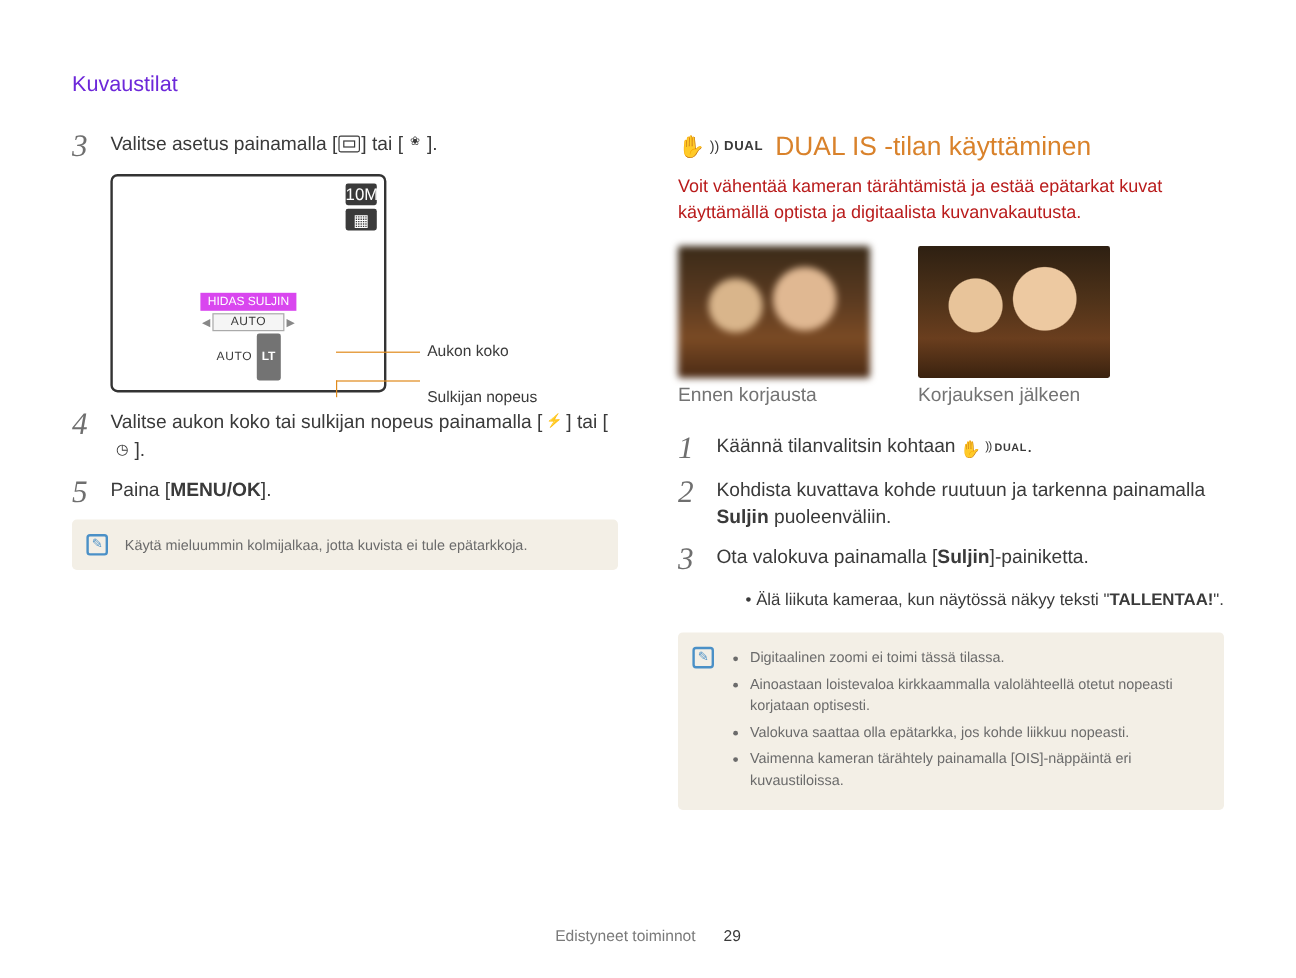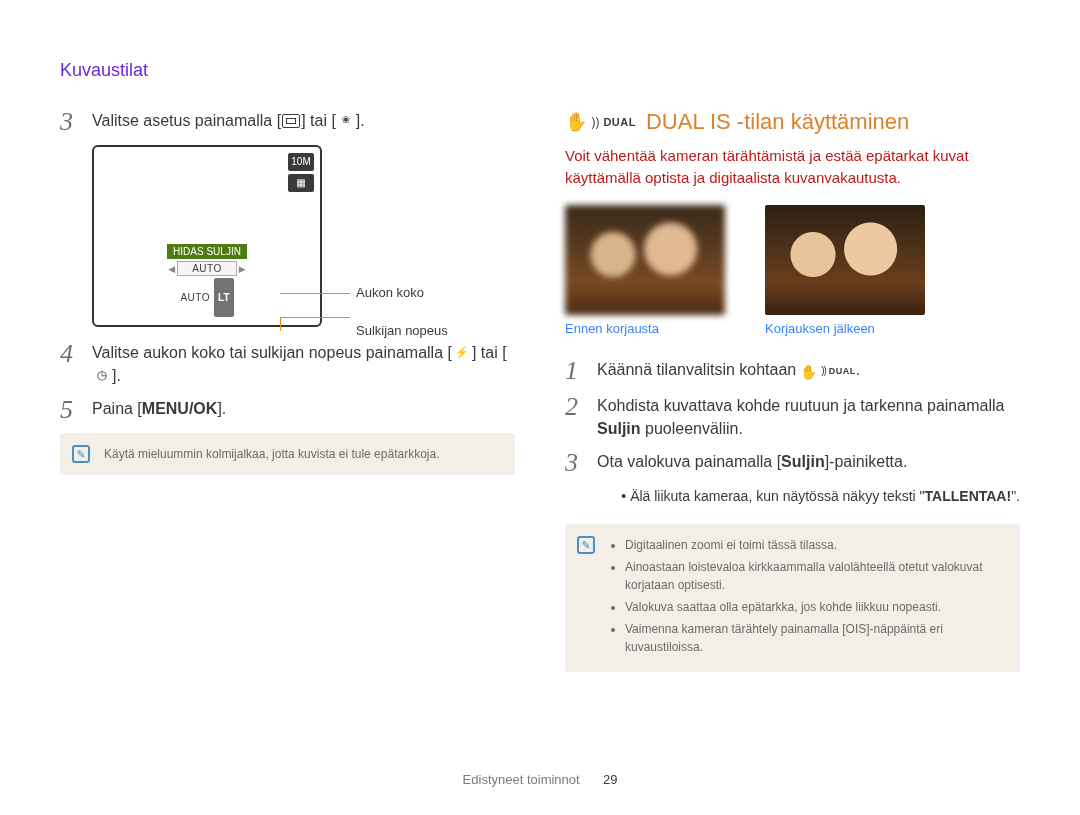--- a/index.html
+++ b/index.html
@@ -92,40 +92,40 @@
     top: 6px; right: 6px;
     display: flex;
     flex-direction: column;
     gap: 3px;
   }
   .side-icons .ic {
     width: 26px;
     height: 18px;
     background: #3a3a3a;
     color: #fff;
-    font-size: 10px;
+    font-size: 14px;
     text-align: center;
     line-height: 18px;
     border-radius: 2px;
   }
   .side-icons .ic.grid {
     background:
       linear-gradient(#3a3a3a,#3a3a3a);
     color:#fff;
   }
   .menu-block {
     position: absolute;
     left: 50%;
     transform: translateX(-50%);
     bottom: 8px;
     width: 132px;
     text-align: center;
   }
   .menu-block .tag1 {
-    background: #4d7c0f;
+    background: #d946ef;
     color: #fff;
     font-size: 10px;
     padding: 2px 6px;
     display: inline-block;
     margin-bottom: 2px;
   }
   .menu-block .row {
     display:flex; align-items:center; justify-content:center;
     gap:2px;
   }
@@ -223,21 +223,21 @@
       radial-gradient(circle at 66% 40%, #e0b892 0 26px, transparent 27px),
       linear-gradient(180deg,#3a2a18 0%, #5a3a20 40%, #7a4a24 70%, #4a2a14 100%);
     filter: blur(3px);
   }
   .photo.after {
     background:
       radial-gradient(circle at 30% 45%, #e8c49a 0 22px, transparent 23px),
       radial-gradient(circle at 66% 40%, #edc9a1 0 26px, transparent 27px),
       linear-gradient(180deg,#2e2012 0%, #4e3219 40%, #6a3e1e 70%, #3a220f 100%);
   }
-  .caption { font-size:13px; color:#3b82f6; }
+  .caption { font-size:16px; color:#737373; }
   .sub-bullet {
     font-size:14px; color:#3a3a3a;
     padding-left: 44px;
     text-indent: -12px;
     line-height:1.45;
     margin-top:2px;
     text-align:right;
   }
   .sub-bullet::before { content:"• "; }
   .dual-inline {
@@ -371,21 +371,21 @@
         </span>
       </div>
       <div class="sub-bullet">
         <span>Älä liikuta kameraa, kun näytössä näkyy teksti "</span><span class="bold">TALLENTAA!</span><span>".</span>
       </div>
 
       <div class="note-box" style="margin-top:18px">
         <span class="note-icon"></span>
         <ul>
           <li>Digitaalinen zoomi ei toimi tässä tilassa.</li>
-          <li>Ainoastaan loistevaloa kirkkaammalla valolähteellä otetut valokuvat korjataan optisesti.</li>
+          <li>Ainoastaan loistevaloa kirkkaammalla valolähteellä otetut nopeasti korjataan optisesti.</li>
           <li>Valokuva saattaa olla epätarkka, jos kohde liikkuu nopeasti.</li>
           <li>Vaimenna kameran tärähtely painamalla [OIS]-näppäintä eri kuvaustiloissa.</li>
         </ul>
       </div>
 
     </div>
   </div>
 </div>
 
 <div class="footer">

